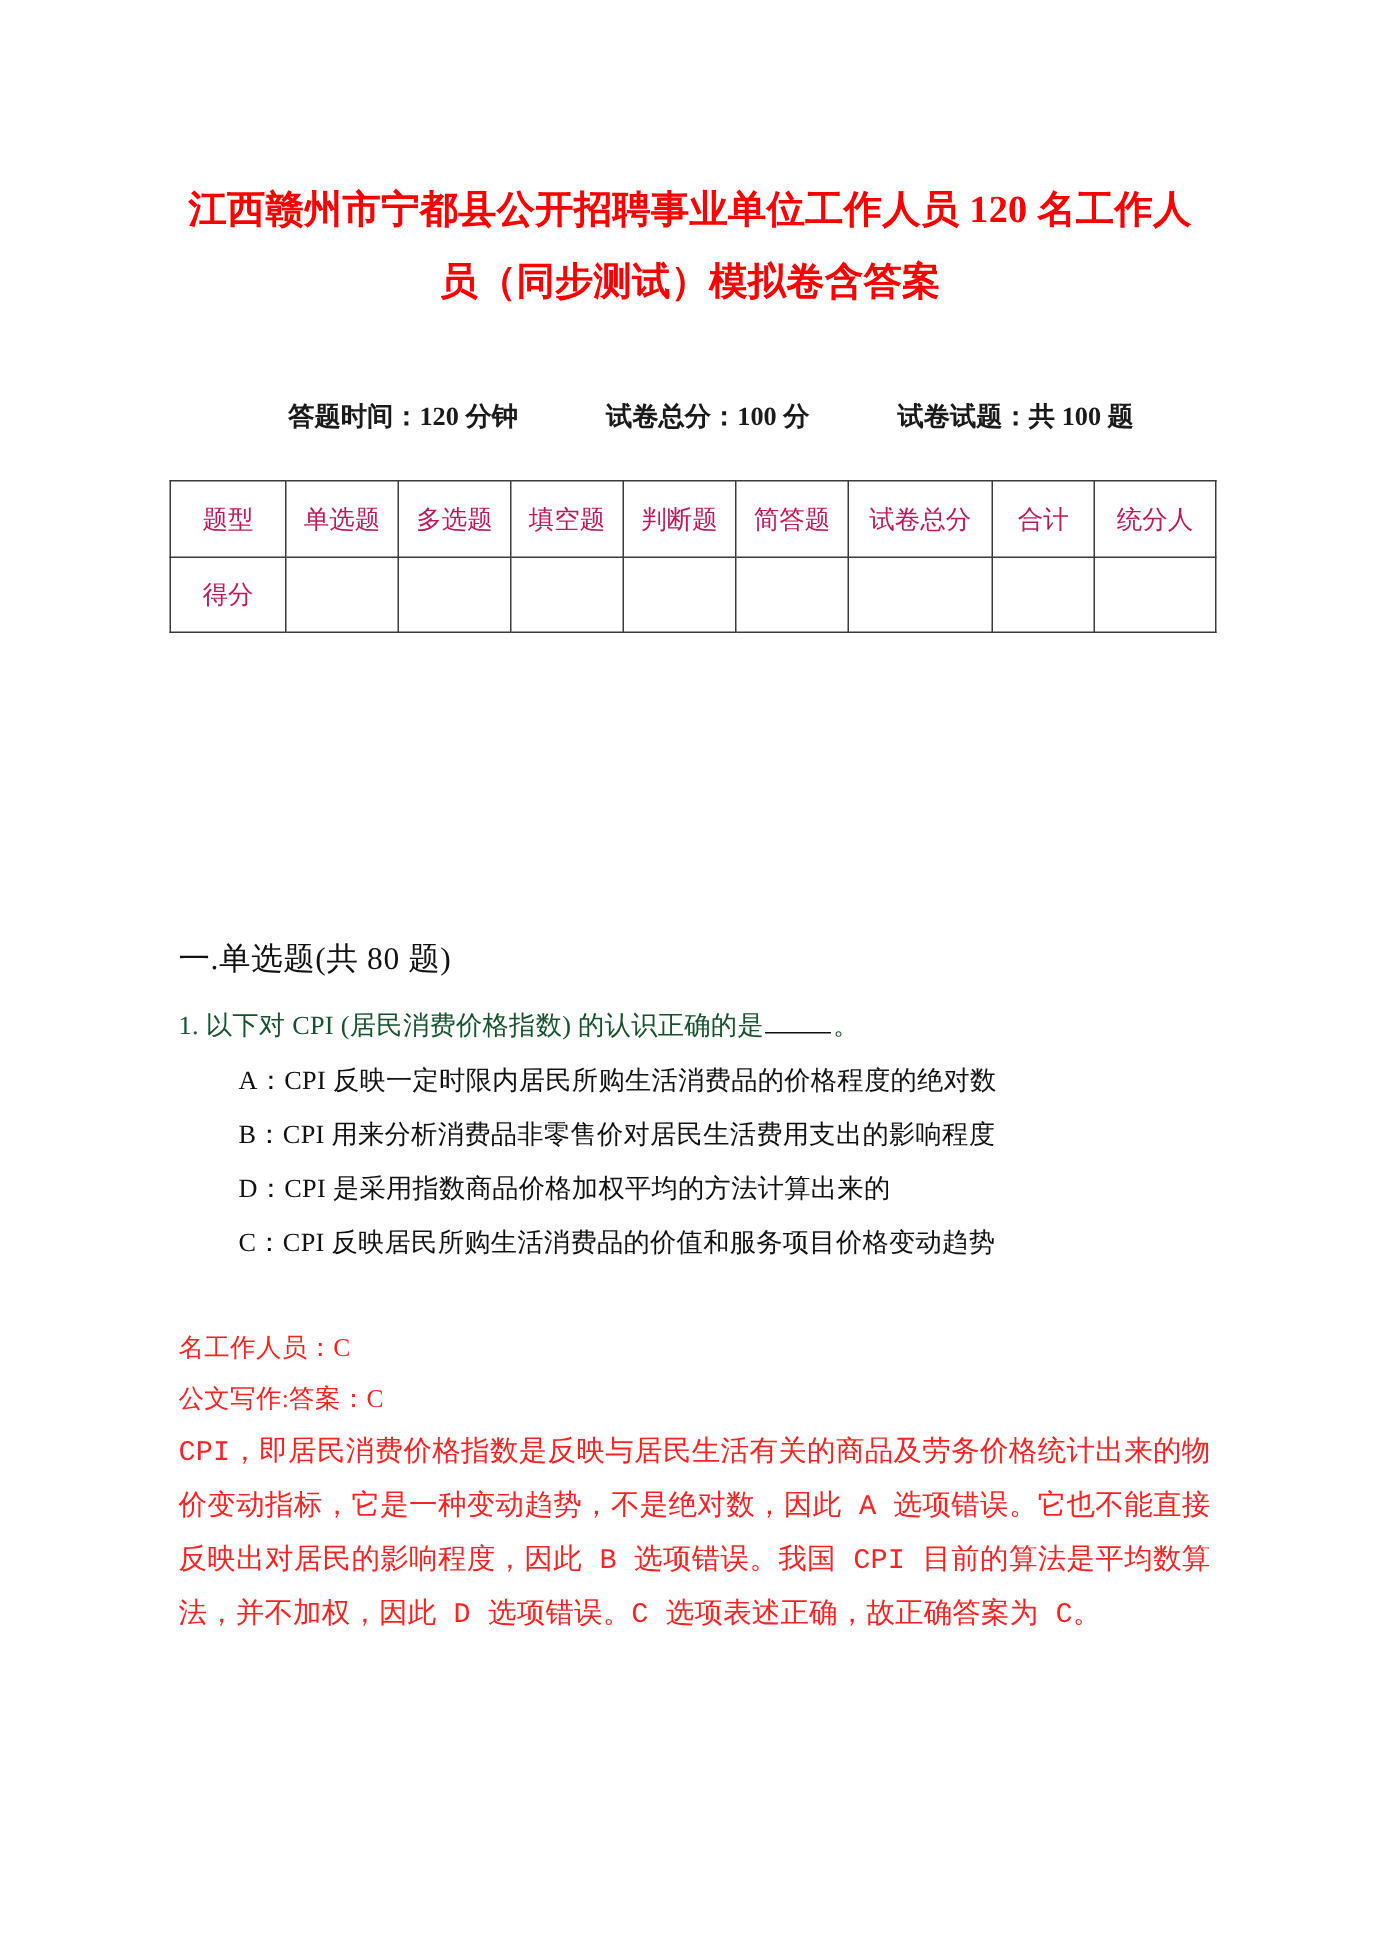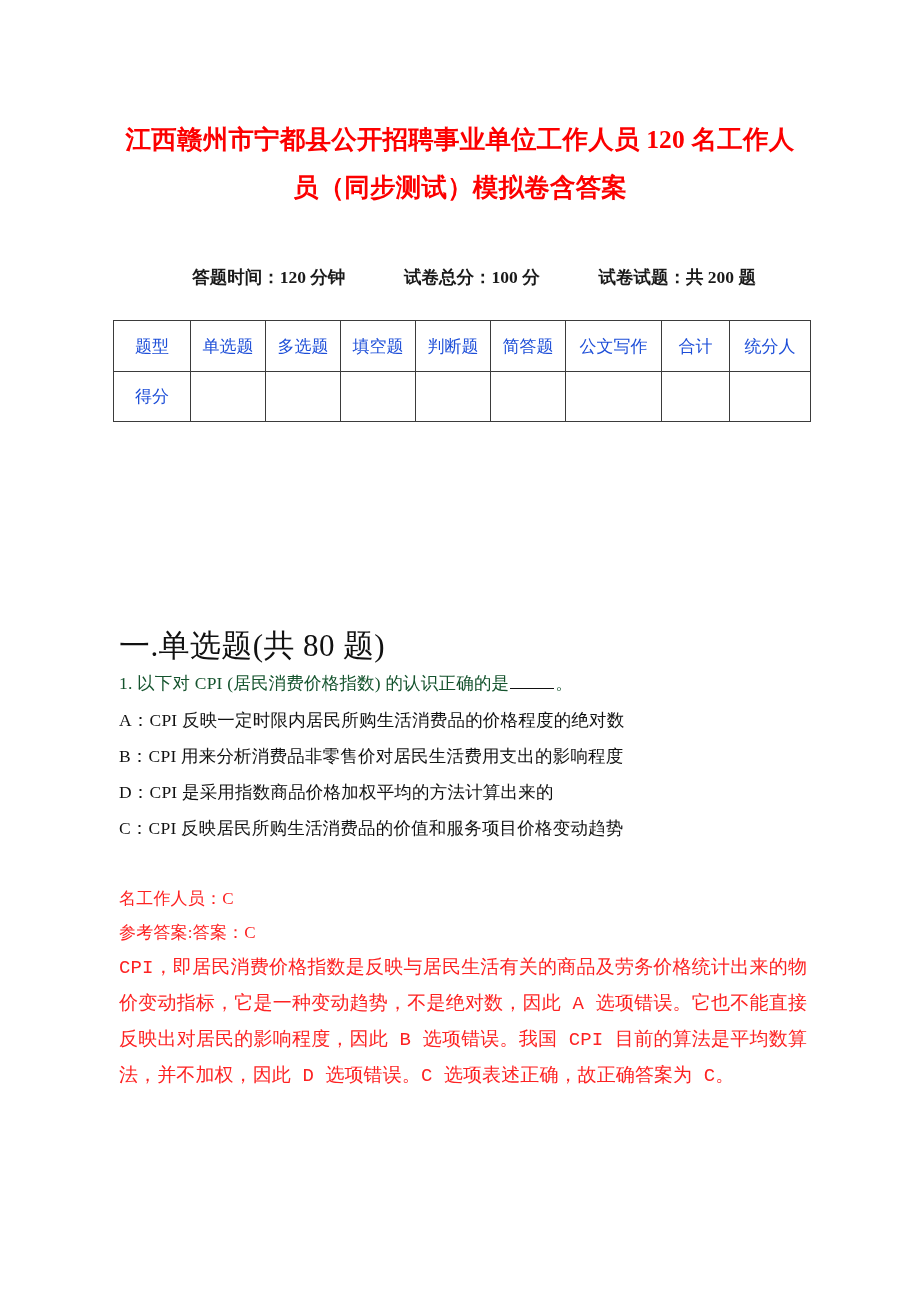--- a/index.html
+++ b/index.html
@@ -56,34 +56,34 @@
     top: 320px;
     width: 687px;
     border-collapse: collapse;
     table-layout: fixed;
   }
   .score-table td {
     border: 1px solid #3b3b3b;
     text-align: center;
     vertical-align: middle;
     font-size: 17px;
-    color: #1d4ed8;
+    color: #be185d;
     height: 50px;
     padding: 0 2px;
     font-family: Liberation Sans, sans-serif;
   }
   .score-table td.wide { }
   .score-table tr.row-score td { height: 49px; }
 
   
   .section-heading {
     position: absolute;
     left: 119px;
     top: 625px;
-    font-size: 31px;
+    font-size: 21px;
     color: #111111;
     letter-spacing: 0.4px;
   }
 
   
   .q-block {
     position: absolute;
     left: 119px;
     top: 665px;
     width: 690px;
@@ -101,21 +101,21 @@
     height: 14px;
     margin: 0 1px;
     vertical-align: baseline;
   }
   .q-option {
     font-size: 17.5px;
     line-height: 36px;
     color: #111111;
     letter-spacing: 0.2px;
   }
-  .opts { margin-top: 1px; }
+  .opts { margin-top: 1px; margin-left: 40px; }
 
   
   .answer-block {
     position: absolute;
     left: 119px;
     top: 882px;
     width: 700px;
     color: #fd2222;
   }
   .answer-line {
@@ -142,21 +142,21 @@
 
 <div class="page">
 
   <div class="doc-title">江西赣州市宁都县公开招聘事业单位工作人员 120 名工作人员（同步测试）模拟卷含答案</div>
 
   <div class="exam-meta">
     <span class="seg">答题时间：120 分钟</span>
     <span class="gap"></span>
     <span class="seg">试卷总分：100 分</span>
     <span class="gap"></span>
-    <span class="seg">试卷试题：共 200 题</span>
+    <span class="seg">试卷试题：共 100 题</span>
   </div>
 
   <table class="score-table">
     <colgroup>
       <col style="width:77px">
       <col style="width:75px">
       <col style="width:75px">
       <col style="width:75px">
       <col style="width:75px">
       <col style="width:75px">
@@ -165,21 +165,21 @@
       <col style="width:81px">
     </colgroup>
     <tbody>
       <tr class="row-head">
         <td>题型</td>
         <td>单选题</td>
         <td>多选题</td>
         <td>填空题</td>
         <td>判断题</td>
         <td>简答题</td>
-        <td class="wide">公文写作</td>
+        <td class="wide">试卷总分</td>
         <td>合计</td>
         <td>统分人</td>
       </tr>
       <tr class="row-score">
         <td>得分</td>
         <td></td>
         <td></td>
         <td></td>
         <td></td>
         <td></td>
@@ -199,17 +199,17 @@
     <div class="opts">
       <div class="q-option">A：CPI 反映一定时限内居民所购生活消费品的价格程度的绝对数</div>
       <div class="q-option">B：CPI 用来分析消费品非零售价对居民生活费用支出的影响程度</div>
       <div class="q-option">D：CPI 是采用指数商品价格加权平均的方法计算出来的</div>
       <div class="q-option">C：CPI 反映居民所购生活消费品的价值和服务项目价格变动趋势</div>
     </div>
   </div>
 
   <div class="answer-block">
     <div class="answer-line">名工作人员：C</div>
-    <div class="answer-line">参考答案:答案：C</div>
+    <div class="answer-line">公文写作:答案：C</div>
     <div class="explain-body">CPI，即居民消费价格指数是反映与居民生活有关的商品及劳务价格统计出来的物价变动指标，它是一种变动趋势，不是绝对数，因此 A 选项错误。它也不能直接反映出对居民的影响程度，因此 B 选项错误。我国 CPI 目前的算法是平均数算法，并不加权，因此 D 选项错误。C 选项表述正确，故正确答案为 C。</div>
   </div>
 
 </div>
 
 </body></html>

